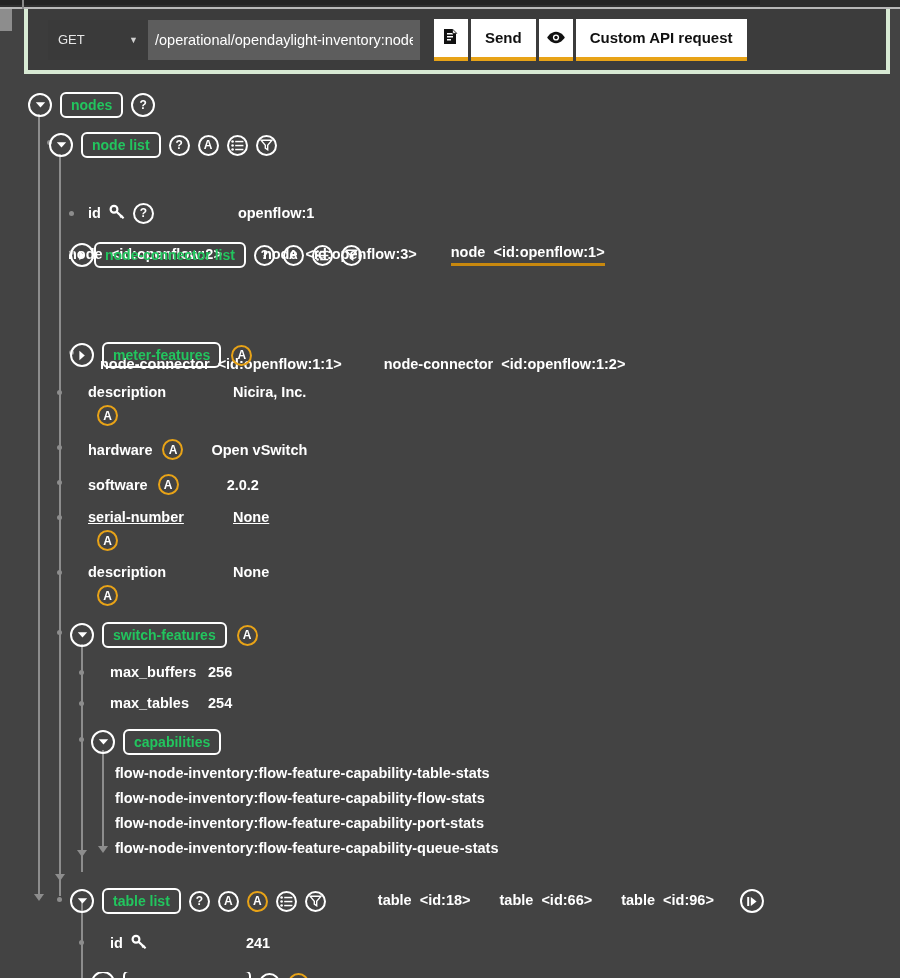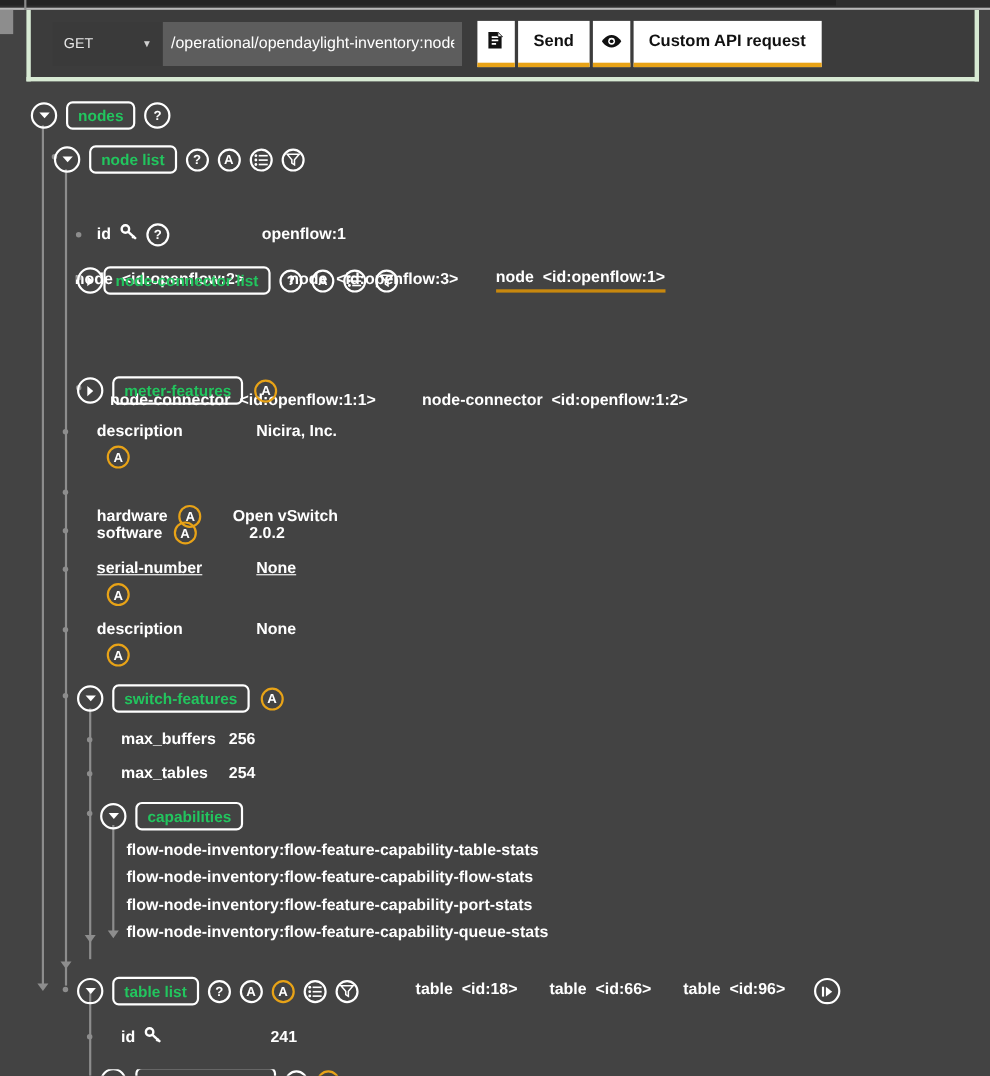--- a/index.html
+++ b/index.html
@@ -301,21 +301,21 @@
   <div class="dot" style="position:absolute; left:57px; top:306px;"></div>
   <div style="position:absolute; left:88px; top:300px;">
     <div style="display:flex;align-items:center;">
       <span class="lbl" style="width:145px;">description</span>
       <span class="val">Nicira, Inc.</span>
     </div>
     <div class="cbtn amber" style="margin-top:5px;margin-left:9px;">A</div>
   </div>
 
   <div class="dot" style="position:absolute; left:57px; top:361px;"></div>
-  <div style="position:absolute; left:88px; top:355px; display:flex; align-items:center;margin-top:20px;">
+  <div style="position:absolute; left:88px; top:355px; display:flex; align-items:center;">
     <span class="lbl">hardware</span>
     <span class="cbtn amber" style="margin-left:10px;">A</span>
     <span class="val" style="margin-left:28px;">Open vSwitch</span>
   </div>
 
   <div class="dot" style="position:absolute; left:57px; top:396px;"></div>
   <div style="position:absolute; left:88px; top:390px; display:flex; align-items:center;">
     <span class="lbl">software</span>
     <span class="cbtn amber" style="margin-left:10px;">A</span>
     <span class="val" style="margin-left:48px;">2.0.2</span>

